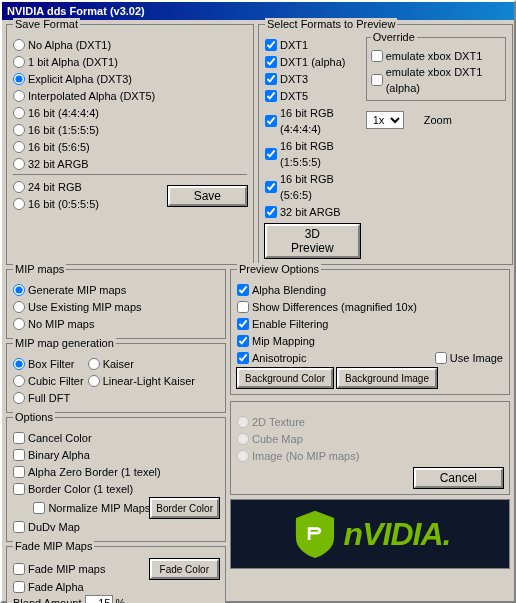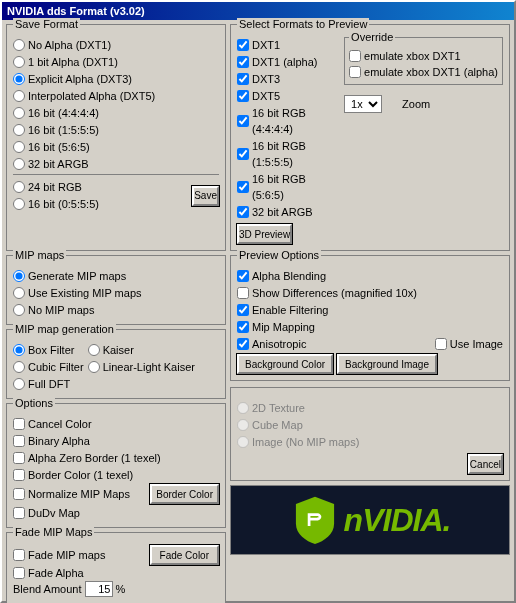--- a/index.html
+++ b/index.html
@@ -50,21 +50,21 @@
     }
     .group-box-label {
       position: absolute;
       top: -7px;
       left: 6px;
       background: #d4d0c8;
       padding: 0 2px;
       font-size: 11px;
     }
     .save-format {
-      width: 220px;
+      width: 248px;
       flex-shrink: 0;
     }
     .select-formats {
       flex: 1;
     }
     .radio-group, .check-group {
       display: flex;
       flex-direction: column;
       gap: 1px;
     }
@@ -84,22 +84,22 @@
       display: flex;
       gap: 4px;
       margin-top: 4px;
       align-items: center;
     }
     .btn {
       background: #d4d0c8;
       border: 2px solid;
       border-color: #ffffff #808080 #808080 #ffffff;
       outline: 1px solid #000;
-      padding: 1px 0;
-      font-size: 10px;
+      padding: 1px 24px;
+      font-size: 12px;
       cursor: pointer;
       font-family: inherit;
       min-height: 20px;
     }
     .formats-inner {
       display: flex;
       gap: 6px;
     }
     .formats-col {
       flex: 1;
@@ -399,21 +399,21 @@
                 <span>Binary Alpha</span>
               </label>
             <label class="check-item">
                 <input type="checkbox" style="">
                 <span>Alpha Zero Border (1 texel)</span>
               </label>
             <label class="check-item">
                 <input type="checkbox" style="">
                 <span>Border Color (1 texel)</span>
               </label>
-            <div style="display:flex;align-items:center;justify-content:space-between">
+            <div style="display:flex;align-items:center;justify-content:flex-end">
               <label class="check-item">
                   <input type="checkbox" style="">
                   <span>Normalize MIP Maps</span>
                 </label>
               <button class="btn" style="font-size:10px;padding:1px 4px">Border Color</button>
             </div>
             <label class="check-item">
                 <input type="checkbox" style="">
                 <span>DuDv Map</span>
               </label>

